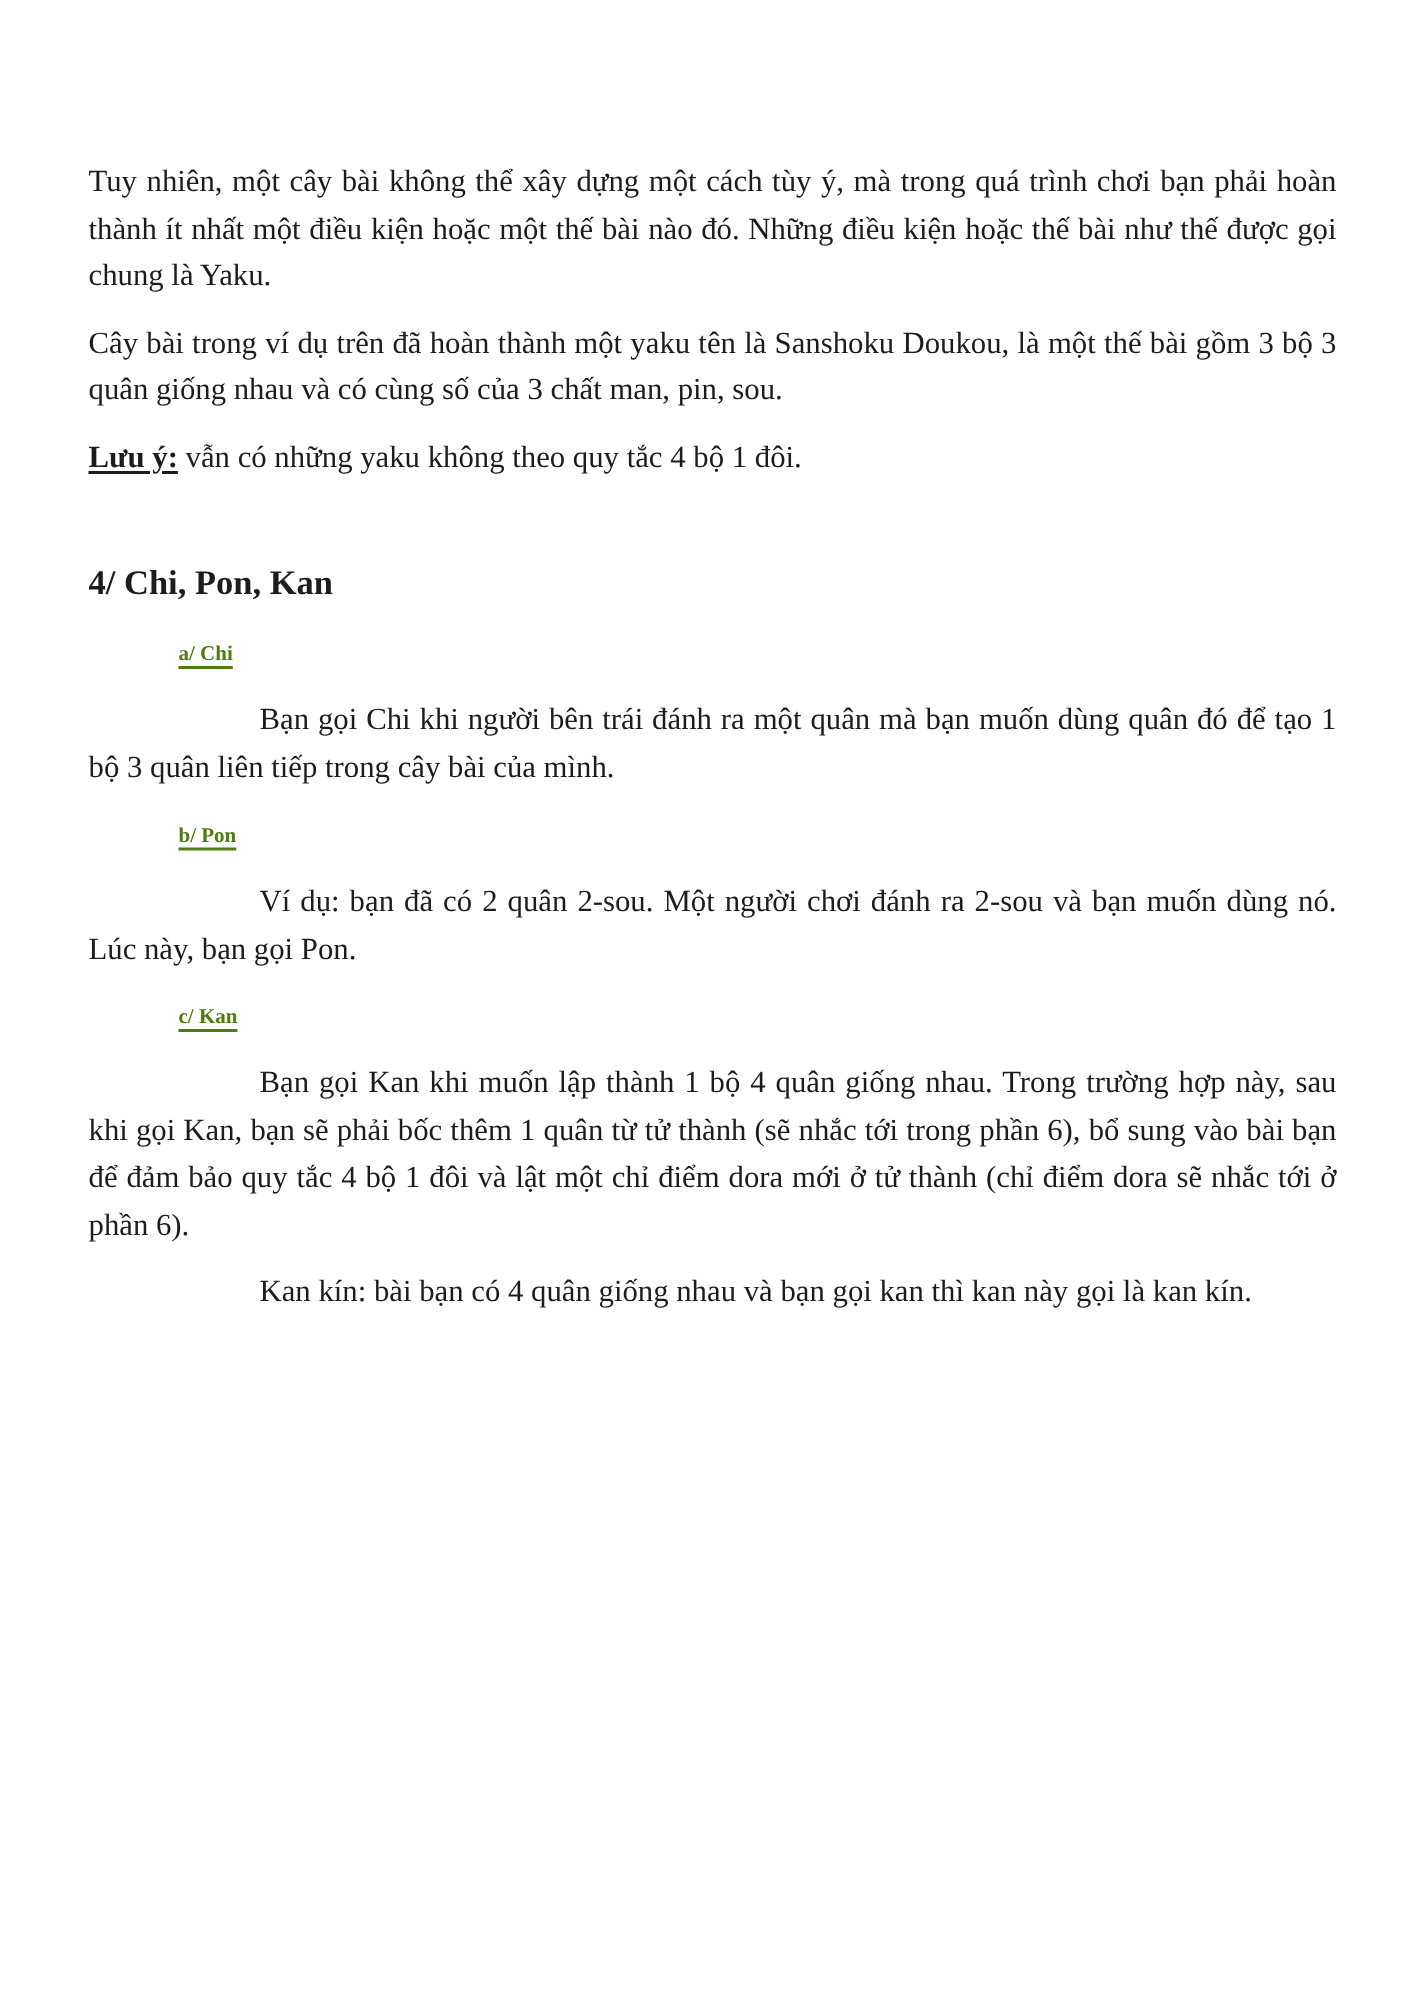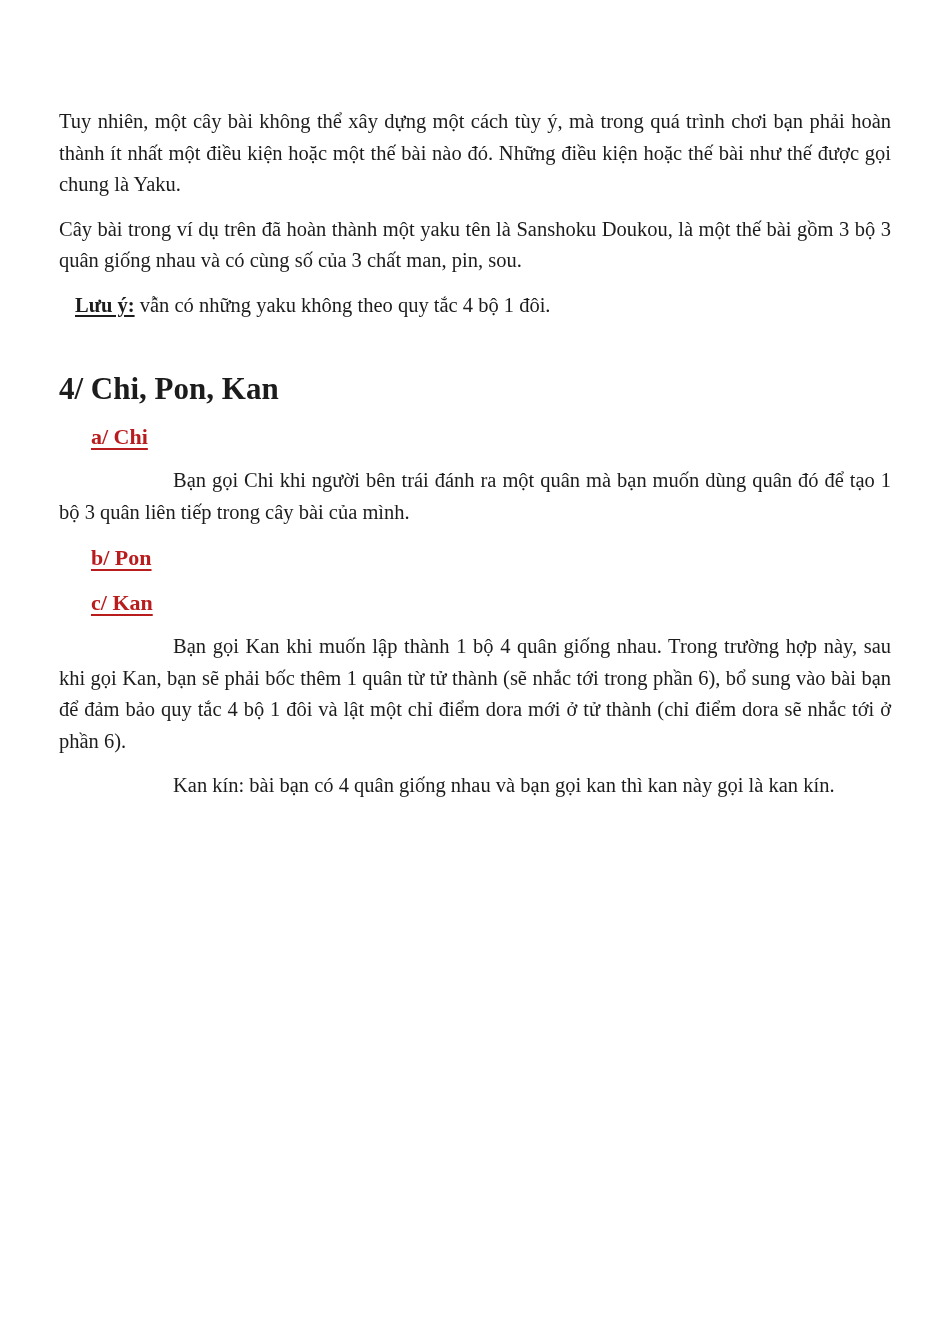--- a/index.html
+++ b/index.html
@@ -29,35 +29,34 @@
     text-align: justify;
     color: #1c1c1c;
   }
   p.indent {
     text-indent: 114px;
   }
   .note-label {
     font-weight: bold;
     text-decoration: underline;
     text-underline-offset: 3px;
-    margin-left: 16px;
   }
   h1.section-heading {
     margin: 52px 0 16px 0;
-    font-size: 31px;
+    font-size: 23px;
     line-height: 32px;
     font-weight: bold;
     color: #1c1c1c;
   }
   h2.sub-heading {
-    margin: 14px 0 13px 32px;
-    font-size: 22px;
+    margin: 14px 0 13px 60px;
+    font-size: 14px;
     line-height: 31px;
     font-weight: bold;
-    color: #b91c1c;
+    color: #4d7c0f;
   }
   h2.sub-heading .underlined {
     text-decoration: underline;
     text-decoration-thickness: 2px;
     text-underline-offset: 4px;
   }
 </style>
 </head>
 <body>
 
@@ -74,20 +73,21 @@
 
 
   <h2 class="sub-heading"><span class="underlined">a/ Chi</span></h2>
 
   <p class="body-par indent">Bạn gọi Chi khi người bên trái đánh ra một quân mà bạn muốn dùng quân đó để tạo 1 bộ 3 quân liên tiếp trong cây bài của mình.</p>
 
 
   <h2 class="sub-heading"><span class="underlined">b/ Pon</span></h2>
 
 
+  <p class="body-par indent">Ví dụ: bạn đã có 2 quân 2-sou. Một người chơi đánh ra 2-sou và bạn muốn dùng nó. Lúc này, bạn gọi Pon.</p>
 
   <h2 class="sub-heading"><span class="underlined">c/ Kan</span></h2>
 
   <p class="body-par indent">Bạn gọi Kan khi muốn lập thành 1 bộ 4 quân giống nhau. Trong trường hợp này, sau khi gọi Kan, bạn sẽ phải bốc thêm 1 quân từ tử thành (sẽ nhắc tới trong phần 6), bổ sung vào bài bạn để đảm bảo quy tắc 4 bộ 1 đôi và lật một chỉ điểm dora mới ở tử thành (chỉ điểm dora sẽ nhắc tới ở phần 6).</p>
 
 
   <p class="body-par indent">Kan kín: bài bạn có 4 quân giống nhau và bạn gọi kan thì kan này gọi là kan kín.</p>
 
 </div>
 

